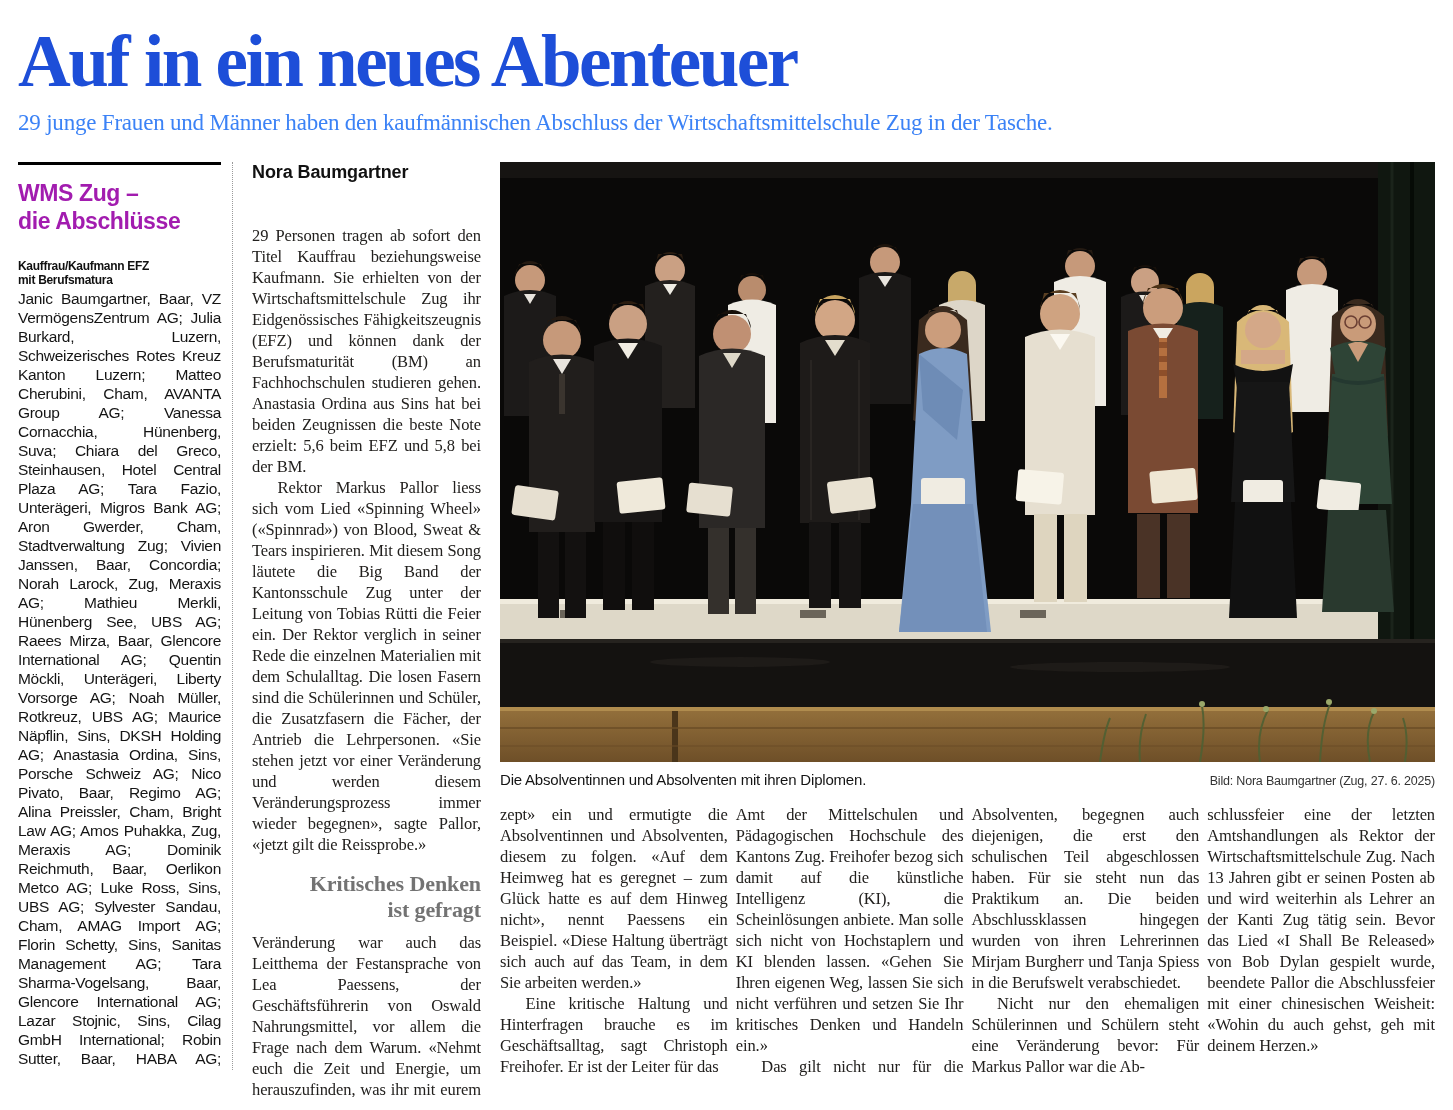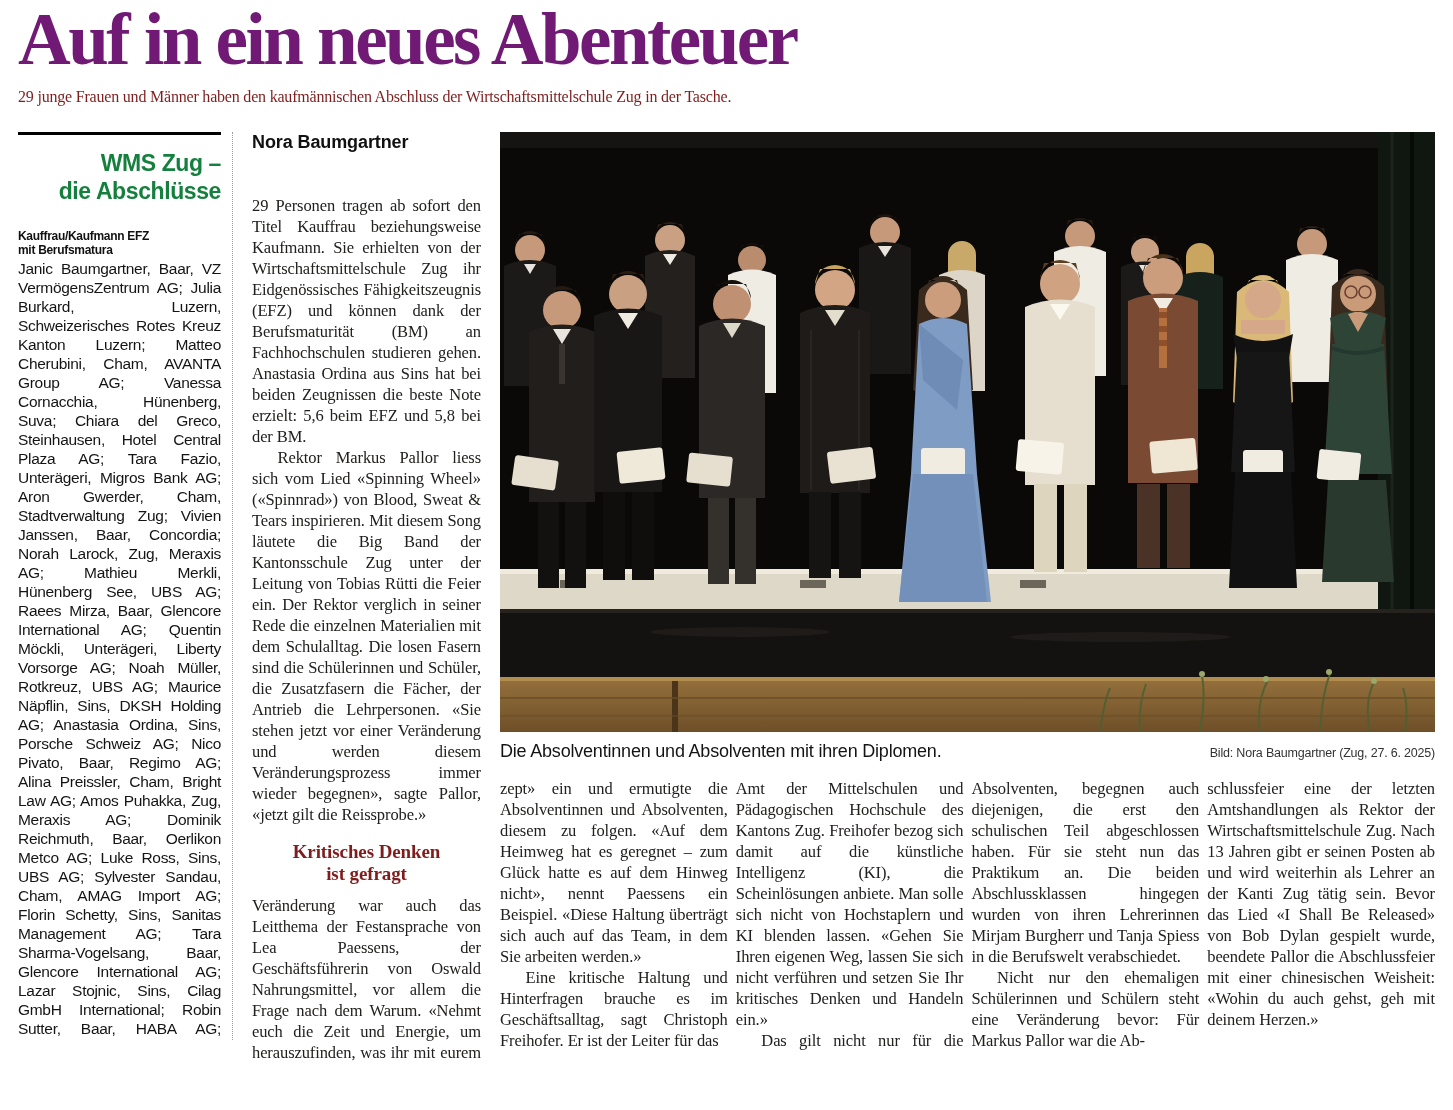--- a/index.html
+++ b/index.html
@@ -8,45 +8,45 @@
     width:1453px; height:1110px; overflow:hidden;
     font-family:"Liberation Sans", sans-serif;
     color:#111;
   }
   .page { width:1453px; height:1110px; padding:0 18px; position:relative; }
 
   
   .headline {
     font-family:"Liberation Serif", serif;
     font-weight:bold; font-size:73px; letter-spacing:-2.5px;
-    color:#701a75; line-height:1.04; padding-top:2px;
+    color:#1d4ed8; line-height:1.04; padding-top:24px;
   }
   .subtitle {
     font-family:"Liberation Serif", serif;
-    font-size:16px; color:#7f1d1d; margin-top:10px; letter-spacing:-0.2px;
+    font-size:23px; color:#3b82f6; margin-top:10px; letter-spacing:-0.2px;
   }
 
   
   .content {
     display:grid;
     grid-template-columns:215px 229px 935px;
     column-gap:19px;
     margin-top:26px;
     height:935px;
   }
 
   
   .sidebar {
     border-right:1px dotted #9a9a9a;
     padding-right:11px; height:908px; overflow:hidden;
   }
   .sidebar-inner { border-top:3px solid #000; padding-top:14px; }
   .sidebar-title {
     font-size:23px; font-weight:bold; line-height:1.22;
-    letter-spacing:-0.4px; white-space:pre-line; color:#15803d;text-align:right;
+    letter-spacing:-0.4px; white-space:pre-line; color:#a21caf;
   }
   .sb-head {
     font-size:12px; font-weight:bold; line-height:1.18;
     margin-top:24px; white-space:pre-line; letter-spacing:-0.3px;
   }
   .sb-body {
     font-size:15.5px; line-height:19px; text-align:justify;
     letter-spacing:-0.3px; color:#141414; margin-top:2px;
   }
 
@@ -56,33 +56,33 @@
     font-size:16.5px; line-height:21px; text-align:justify;
     color:#22201e; letter-spacing:-0.1px;
   }
   .article-col2 { height:935px; overflow:hidden; }
   .byline { font-family:"Liberation Sans", sans-serif; font-size:18px; font-weight:bold; color:#111; }
   .article-col2 .first-para { margin-top:42px; }
   .serif-col p { margin:0; }
   .serif-col p.ind { text-indent:1.55em; }
   .subhead {
     font-family:"Liberation Serif", serif; font-weight:bold;
-    font-size:19px; line-height:1.18; white-space:pre-line;
-    margin:16px 0 9px 0; text-align:center; color:#7f1d1d;
+    font-size:22px; line-height:1.18; white-space:pre-line;
+    margin:16px 0 9px 0; text-align:right; color:#737373;
   }
 
   
   .photo-area { width:935px; }
   .photo-frame { width:935px; height:600px; background:#0a0908; overflow:hidden; }
   .photo-frame svg { display:block; }
   .caption-row {
     display:flex; justify-content:space-between; align-items:baseline;
     margin-top:9px;
   }
-  .caption { font-size:18px; color:#141414; letter-spacing:-0.2px; }
+  .caption { font-size:15px; color:#141414; letter-spacing:-0.2px; }
   .credit { font-size:12.5px; color:#333; letter-spacing:-0.2px;text-align:center; }
 
   
   .bottom-cols {
     display:grid; grid-template-columns:repeat(4, 1fr); column-gap:8px;
     margin-top:16px; height:272px; overflow:hidden;
   }
 </style>
 </head>
 <body>

